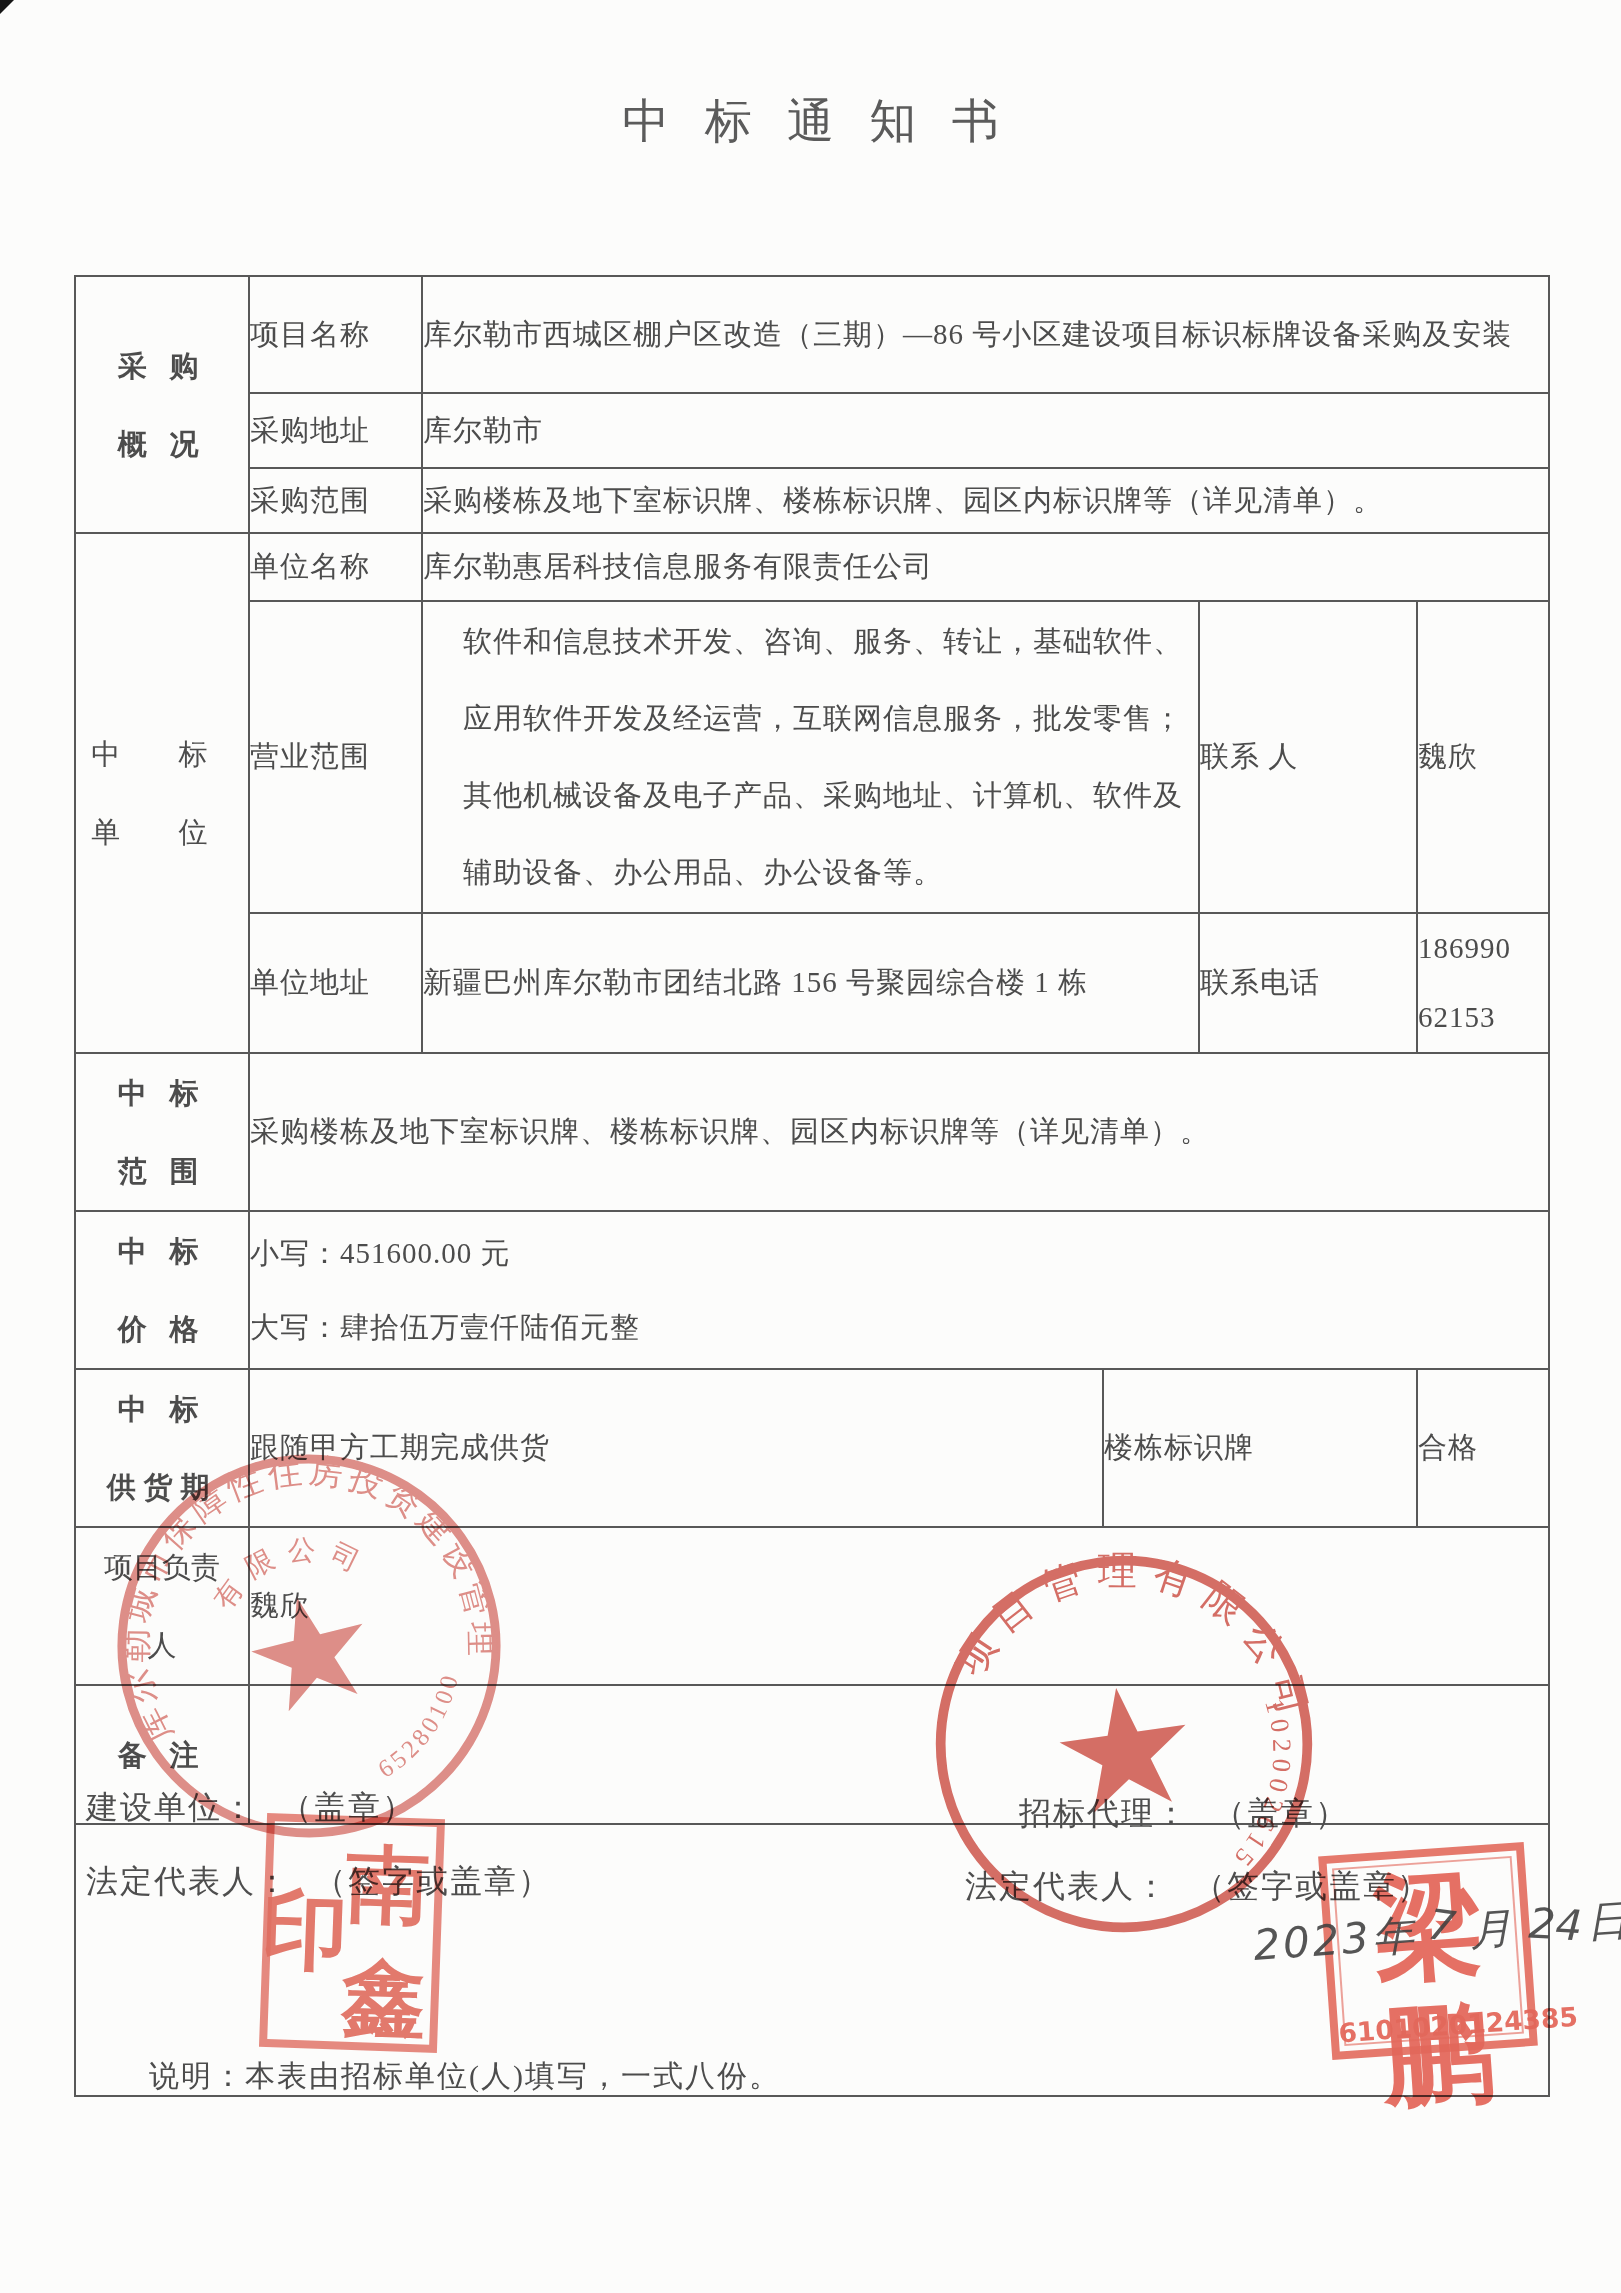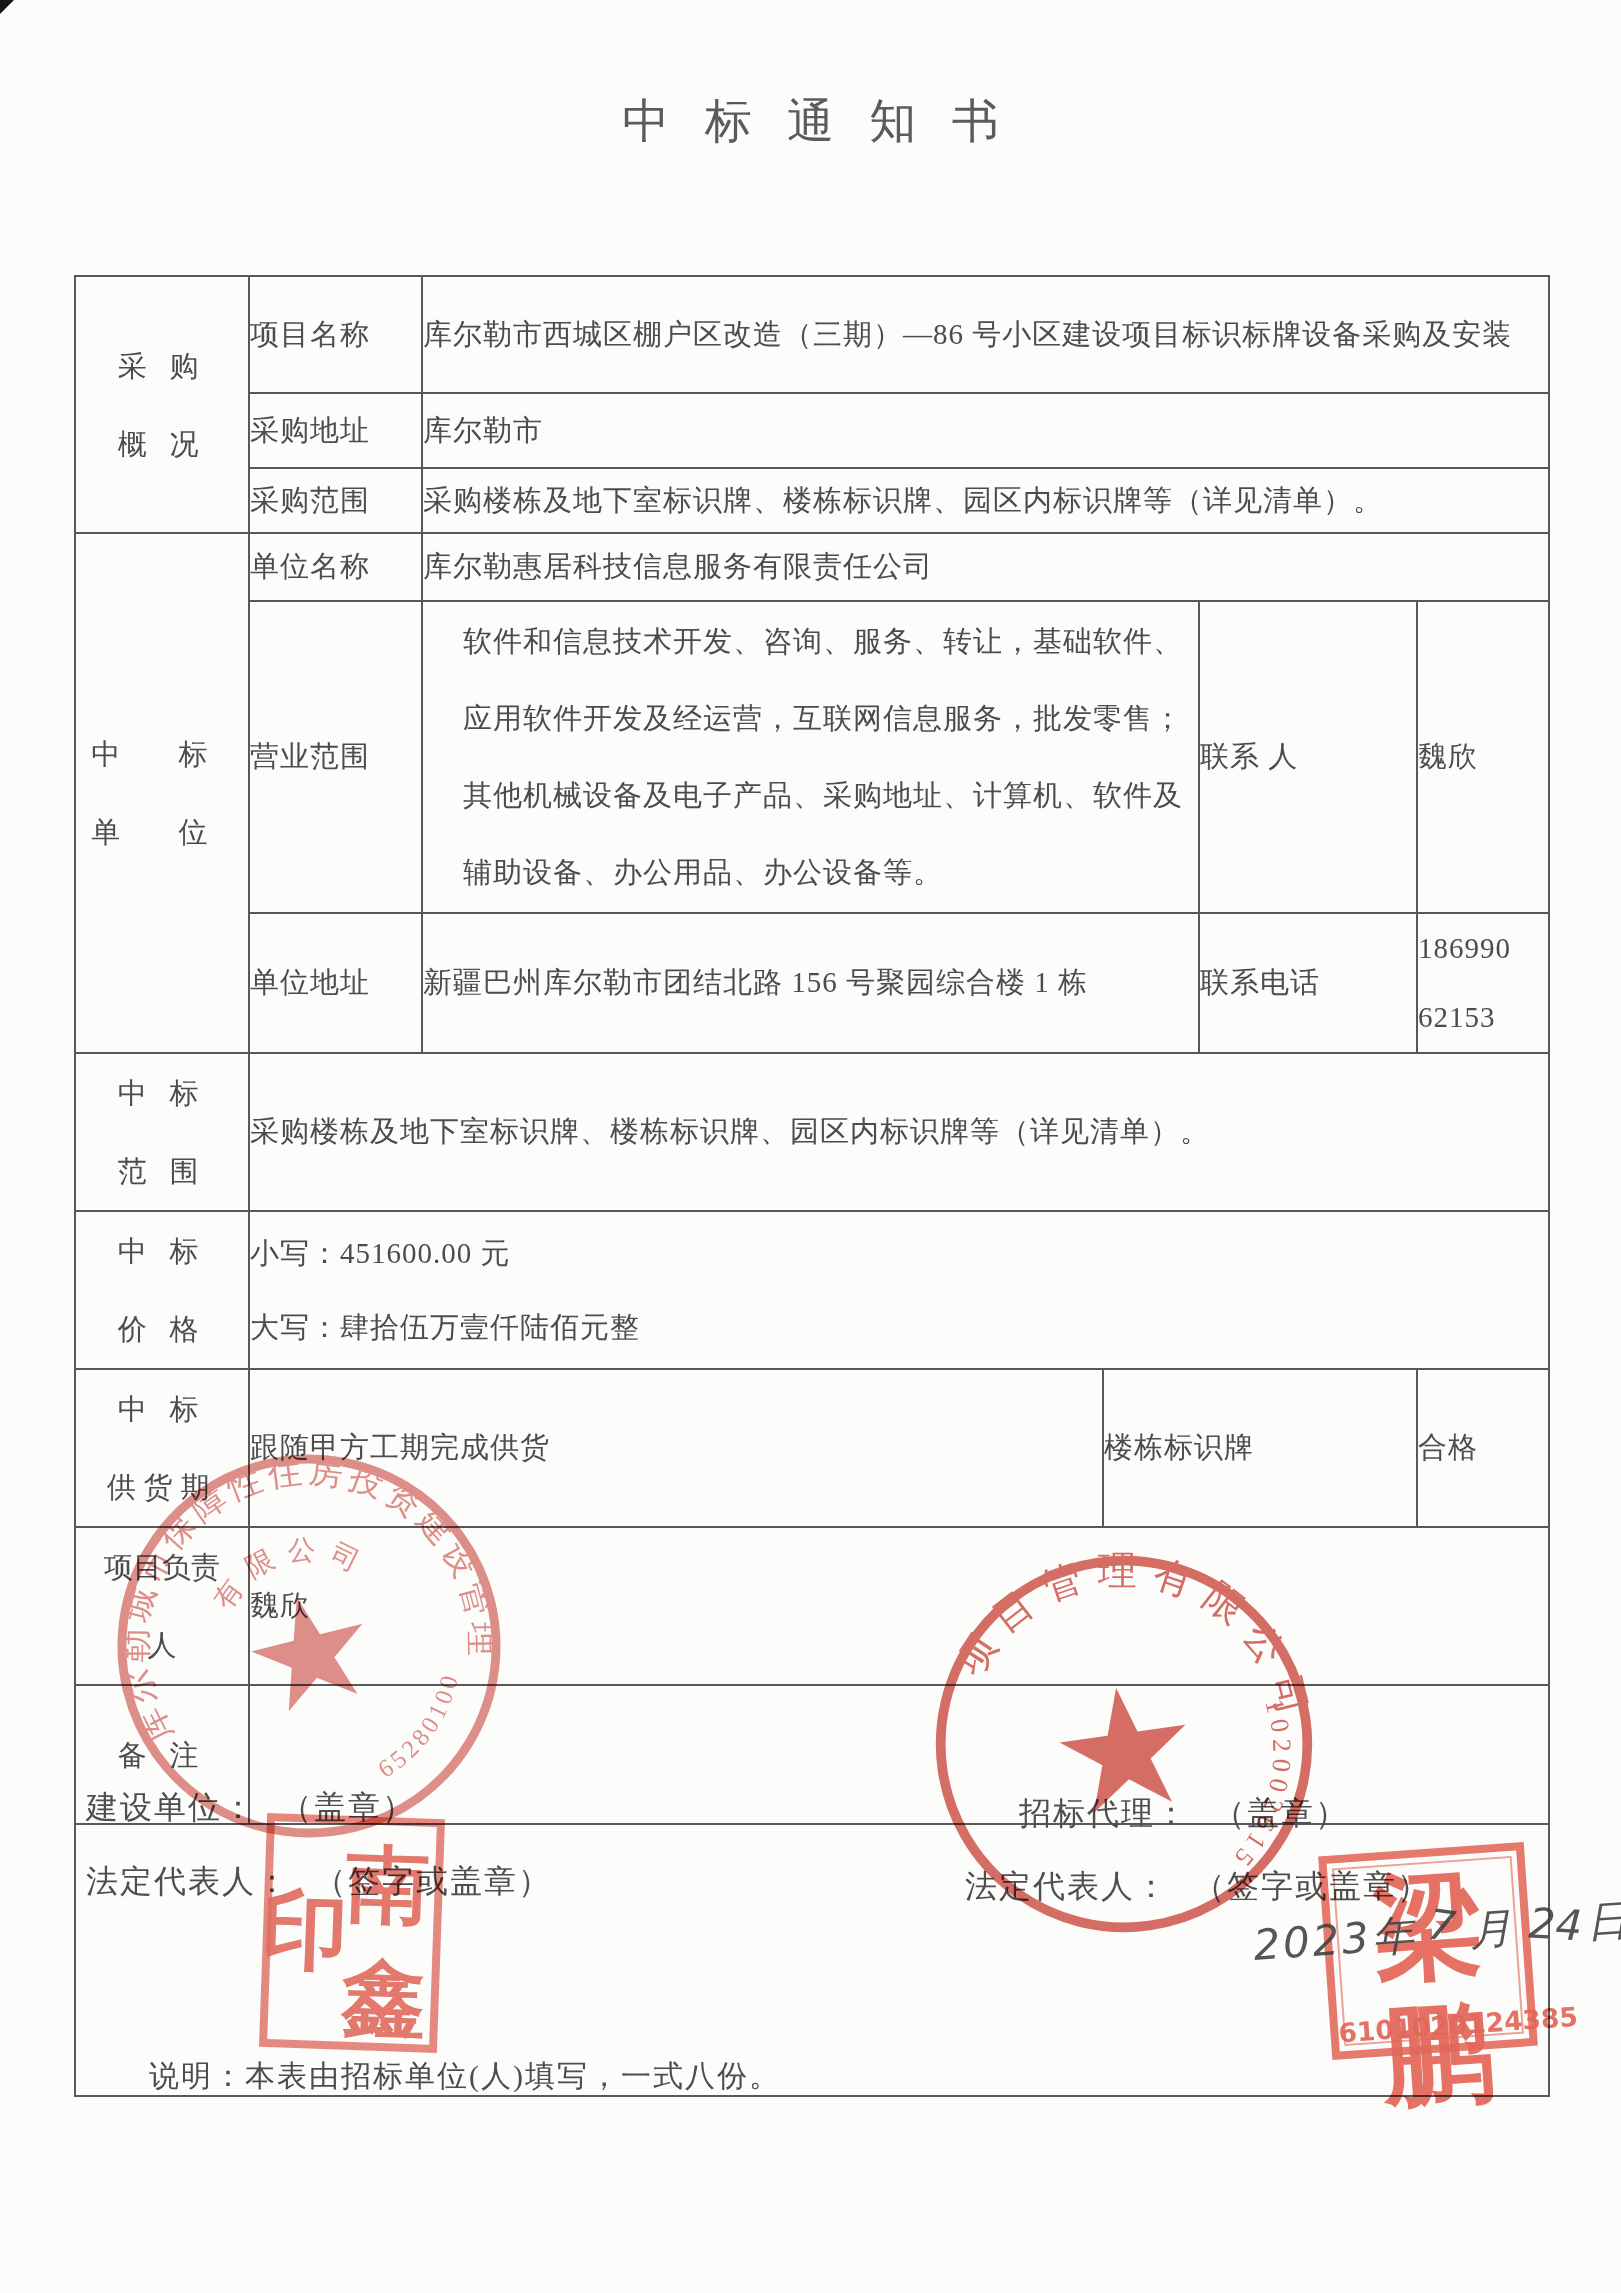--- a/index.html
+++ b/index.html
@@ -21,21 +21,21 @@
     border-collapse:collapse;table-layout:fixed;
   }
   table.doc{border:2.9px solid #4f4f4f;}
   .doc td{
     border:2px solid #585858;font-size:29px;color:#4c4c4c;
     padding:0;vertical-align:middle;
   }
   tr.tk td{border-top:2.9px solid #4a4a4a;margin-left:43px;}
   .grp{text-align:center;}
   .grp div{line-height:78px;}
-  .sp8 div{letter-spacing:7.8px;}
+  .sp8 div{letter-spacing:7.8px;font-weight:bold;}
   .sp26 div{letter-spacing:25.5px;}
   .sub{text-align:left;letter-spacing:1px;}
   .val{padding-left:23.5px;padding-right:15.7px;text-align:left;letter-spacing:1px;}
   .proj{line-height:59px;}
   .biz div{line-height:77px;white-space:nowrap;padding-left:40px;}
   .pad18{padding-left:17.6px;}
   .pad20{padding-left:19.6px;}
   .phone div{line-height:69px;}
   .price div{line-height:74px;}
   .sig{

